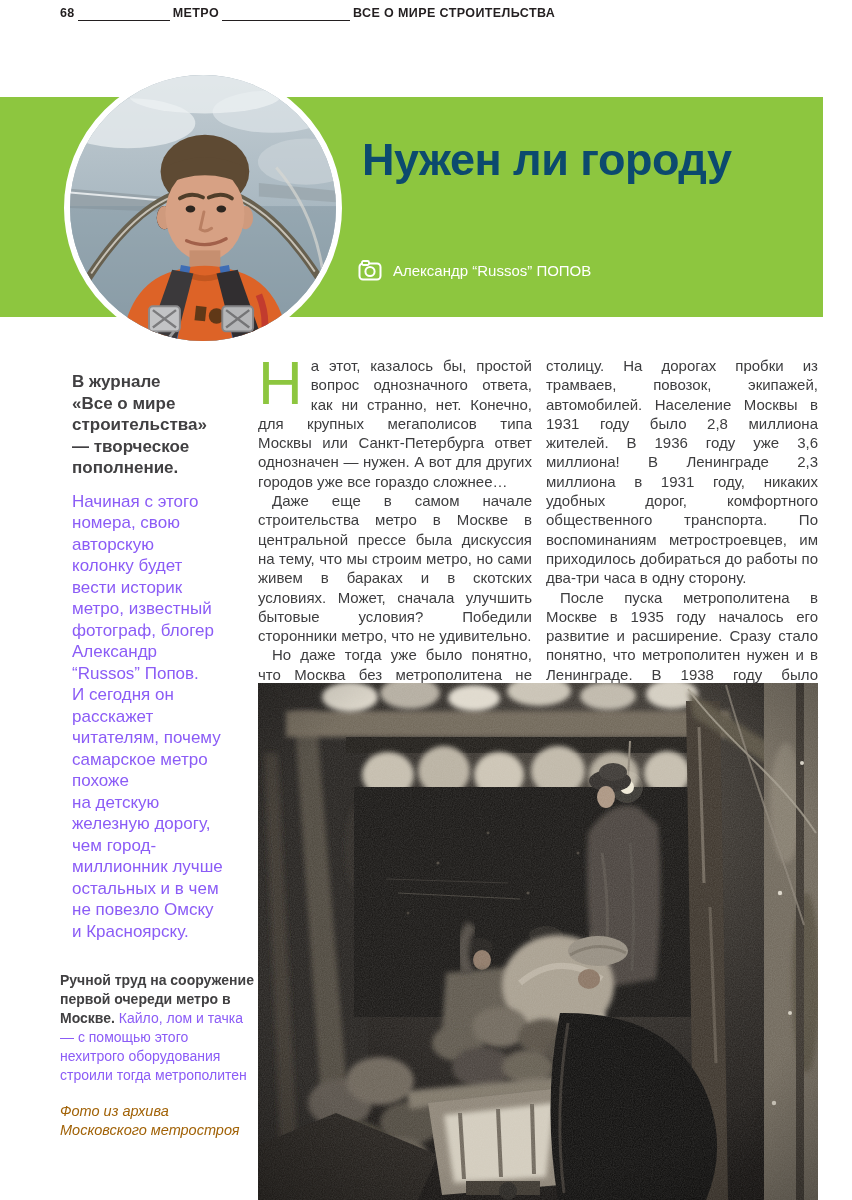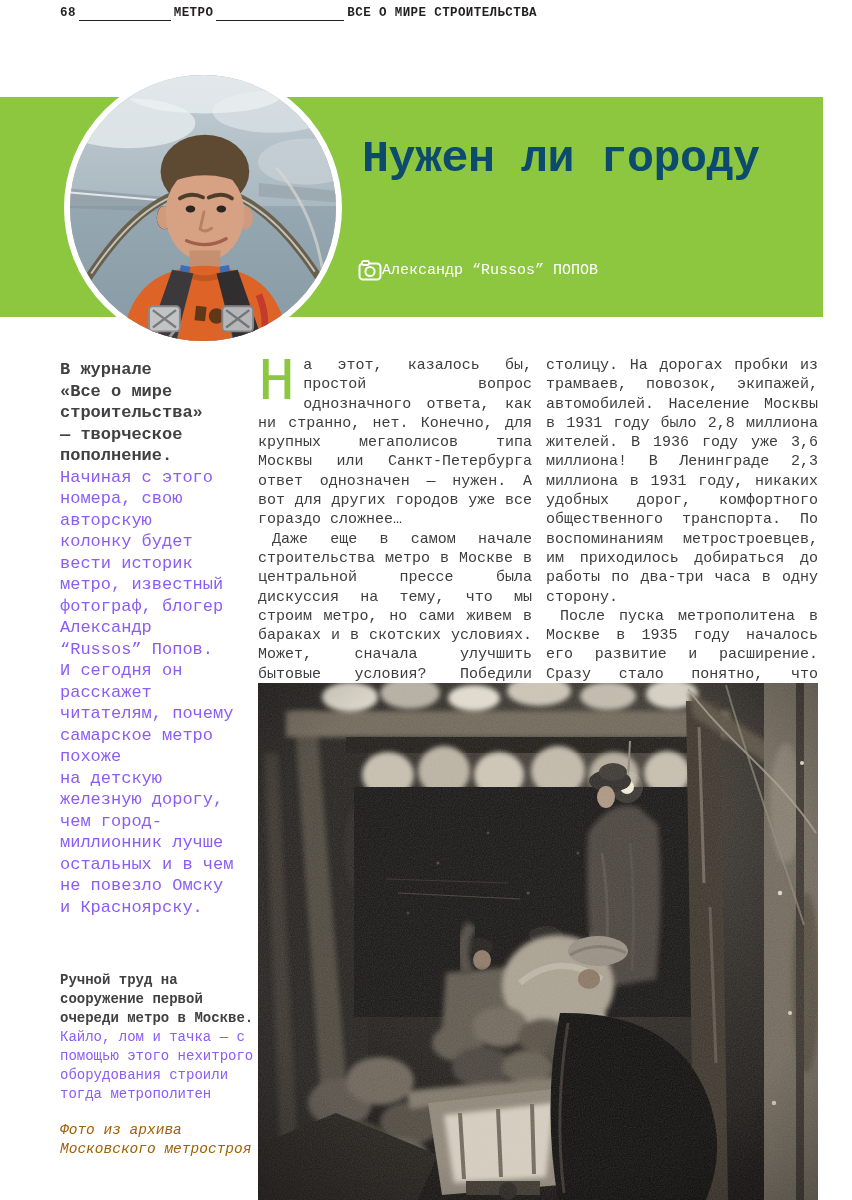--- a/index.html
+++ b/index.html
@@ -1,19 +1,19 @@
 <!DOCTYPE html>
 <html><head>
 <meta charset="utf-8">
 <style>
   html,body{margin:0;padding:0;background:#e8e8e8;}
   .page{
     position:relative;width:852px;height:1200px;margin:0 auto;
     background:#ffffff;overflow:hidden;
-    font-family:Liberation Mono, monospace;
+    font-family:Liberation Sans, sans-serif;
     color:#3d3d3f;
   }
   
   .runhead{
     position:absolute;left:60px;top:6px;width:434px;
     display:flex;align-items:flex-end;
     font-size:12.5px;font-weight:bold;color:#231f20;letter-spacing:.4px;
     line-height:15px;white-space:nowrap;
   }
   .runhead .rule{border-bottom:1.5px solid #231f20;height:13px;margin:0 3px;}
@@ -27,25 +27,25 @@
     border:6px solid #ffffff;border-radius:50%;overflow:hidden;background:#aebcc4;
   }
   .portrait svg{display:block;width:100%;height:100%;}
   
   .title{
     position:absolute;left:362px;top:133px;margin:0;
     color:#0c4a6e;font-size:45px;font-weight:bold;line-height:1.22;letter-spacing:-.5px;
   }
   .byline{
     position:absolute;left:358px;top:260px;
-    display:flex;align-items:center;color:#ffffff;font-size:15px;
+    display:flex;align-items:center;gap:11px;color:#ffffff;font-size:15px;
   }
   
   .intro{position:absolute;left:60px;top:359px;width:196px;font-size:17px;line-height:21.5px;}
-  .intro p{margin:0;white-space:pre-line;}
+  .intro p{margin:12px;white-space:pre-line;}
   .intro .lead{font-weight:bold;color:#414042;}
   .intro .rest{color:#8b5cf6;}
   
   .colA{position:absolute;left:258px;top:356px;width:274px;}
   .colB{position:absolute;left:546px;top:356px;width:272px;}
   p.body{margin:0;font-size:15px;line-height:19.3px;text-align:justify;color:#3d3d3f;}
   p.ind{text-indent:14px;}
   .dropcap{
     float:left;color:#8dc63f;font-size:62px;line-height:50px;
     padding:2px 8px 0 0;font-weight:400;

